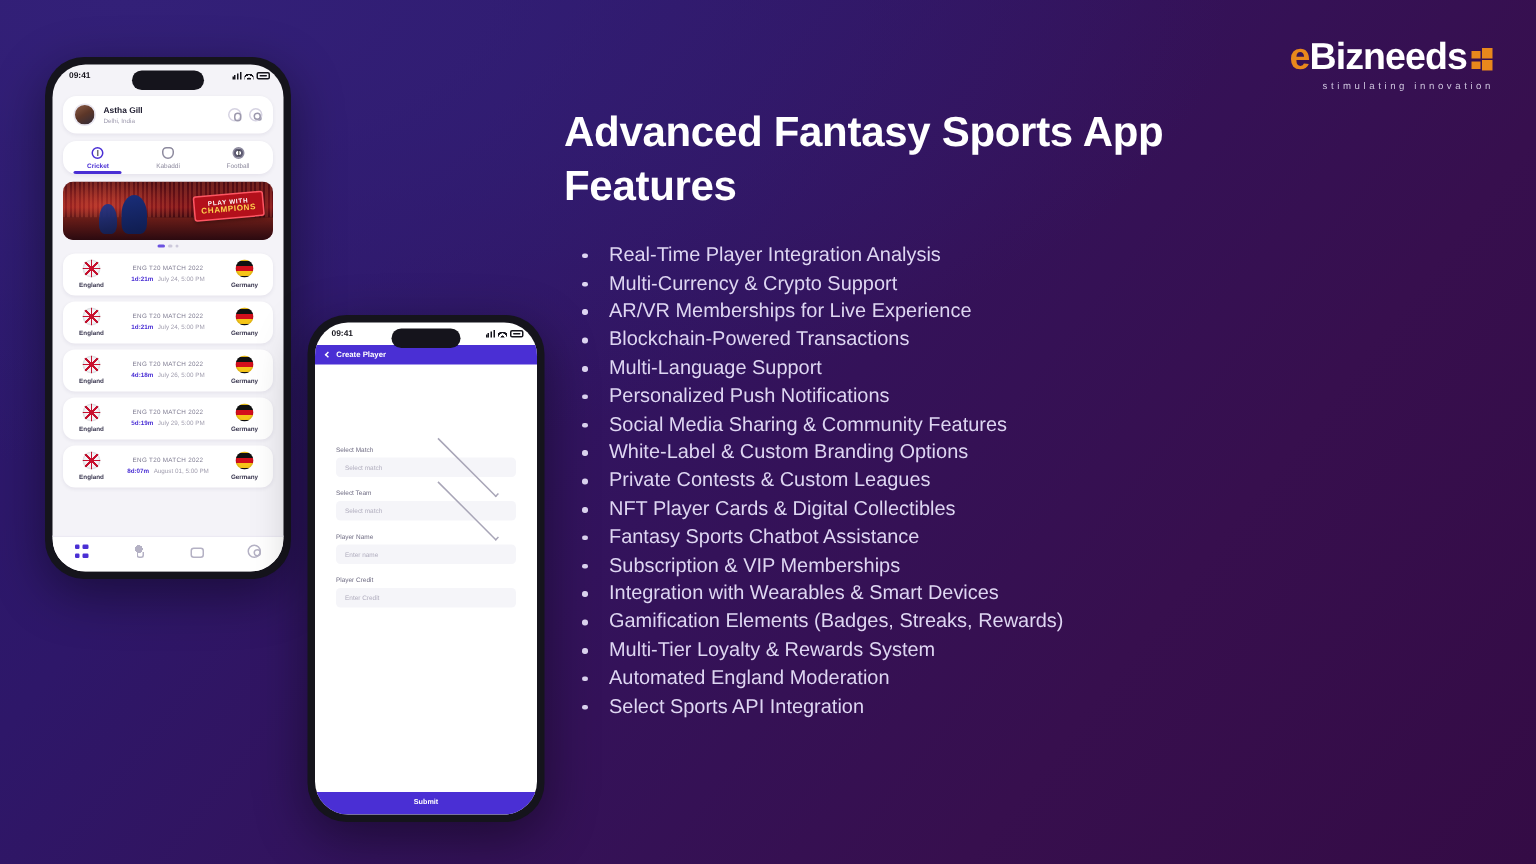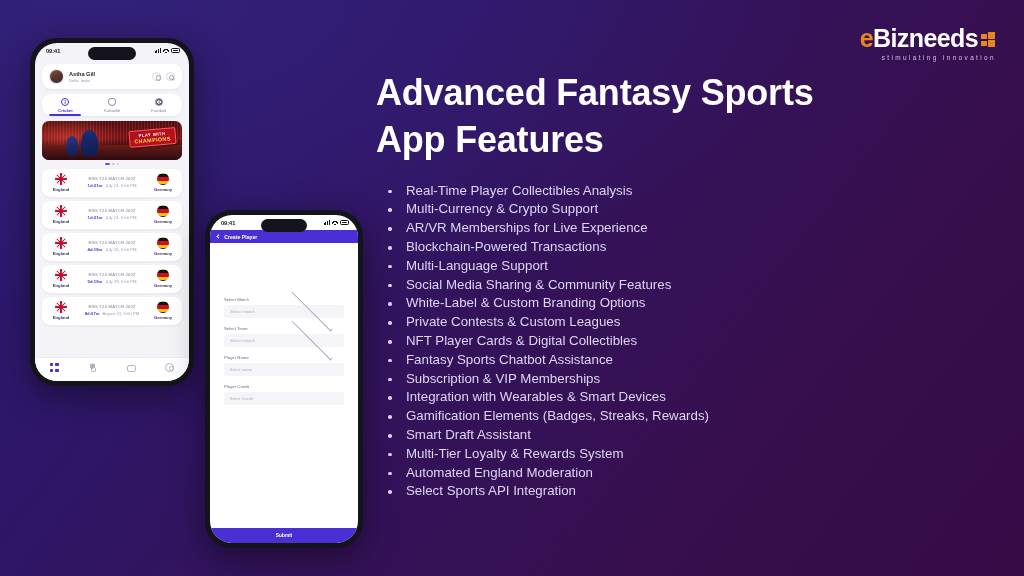--- a/index.html
+++ b/index.html
@@ -38,21 +38,21 @@
   .lm3 { left:7px; top:0;   width:7px;  height:7px; }
   .lm4 { left:7px; top:8px;  width:7px;  height:7px; }
   .logo-tag {
     color:#cfc6df; font-size:6.4px; letter-spacing:2.4px;
     margin-top:3px; margin-right:2px; white-space:nowrap;
   }
 
   
   .content { position:absolute; left:376px; top:70px; width:620px; }
   .headline {
-    color:#ffffff; font-size:36px; font-weight:bold;
+    color:#ffffff; font-size:28px; font-weight:bold;
     line-height:1.3; letter-spacing:-0.2px; max-width:500px;
   }
   .features { list-style:none; margin-top:18px; }
   .features li {
     position:relative; color:#ded6f2; font-size:13.3px;
     line-height:18.8px; padding-left:30px;
   }
   .features li::before {
     content:""; position:absolute; left:12px; top:8px;
     width:3.6px; height:3.6px; border-radius:50%; background:#ded6f2;
@@ -296,34 +296,34 @@
           <i class="lm3"></i>
           <i class="lm4"></i>
       </span>
     </div>
     <div class="logo-tag">stimulating innovation</div>
   </div>
 
   <div class="content">
     <h1 class="headline">Advanced Fantasy Sports App Features</h1>
     <ul class="features">
-        <li>Real-Time Player Collectibles Analysis</li>
+        <li>Real-Time Player Integration Analysis</li>
         <li>Multi-Currency &amp; Crypto Support</li>
         <li>AR/VR Memberships for Live Experience</li>
         <li>Blockchain-Powered Transactions</li>
         <li>Multi-Language Support</li>
+        <li>Personalized Push Notifications</li>
         <li>Social Media Sharing &amp; Community Features</li>
         <li>White-Label &amp; Custom Branding Options</li>
         <li>Private Contests &amp; Custom Leagues</li>
         <li>NFT Player Cards &amp; Digital Collectibles</li>
         <li>Fantasy Sports Chatbot Assistance</li>
         <li>Subscription &amp; VIP Memberships</li>
         <li>Integration with Wearables &amp; Smart Devices</li>
         <li>Gamification Elements (Badges, Streaks, Rewards)</li>
-        <li>Smart Draft Assistant</li>
         <li>Multi-Tier Loyalty &amp; Rewards System</li>
         <li>Automated England Moderation</li>
         <li>Select Sports API Integration</li>
       </ul>
   </div>
 
   <div class="phone" id="phone1">
     <div class="notch"></div>
     <div class="screen">
 

